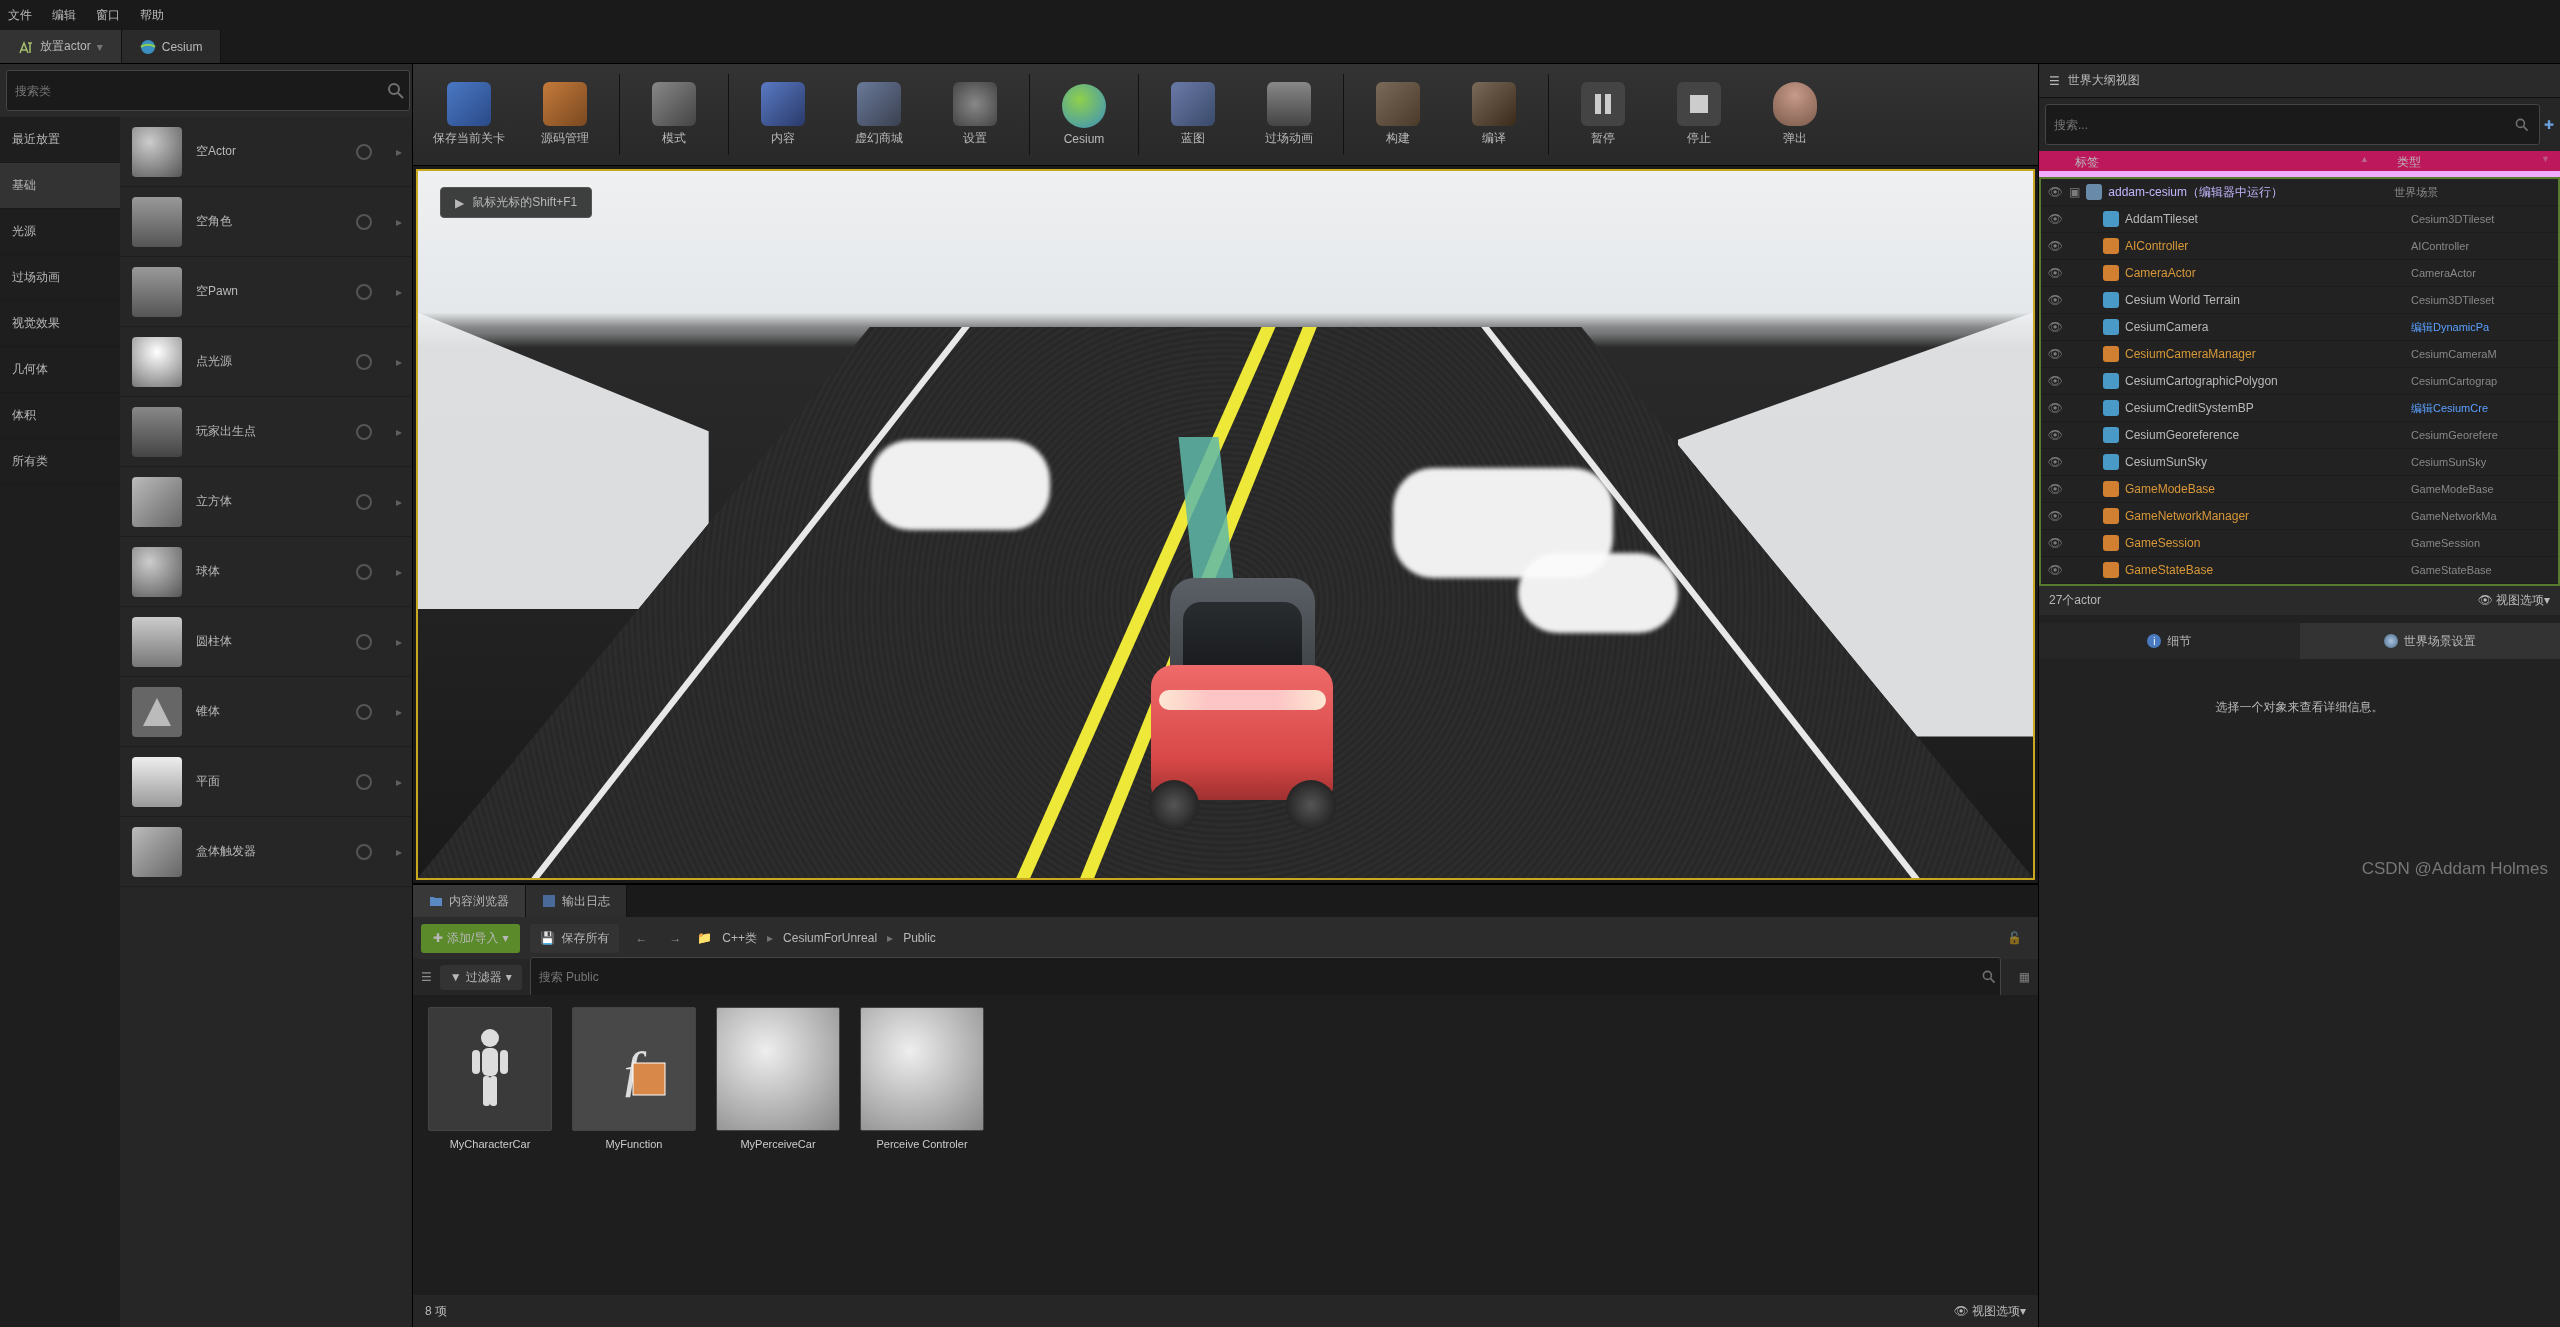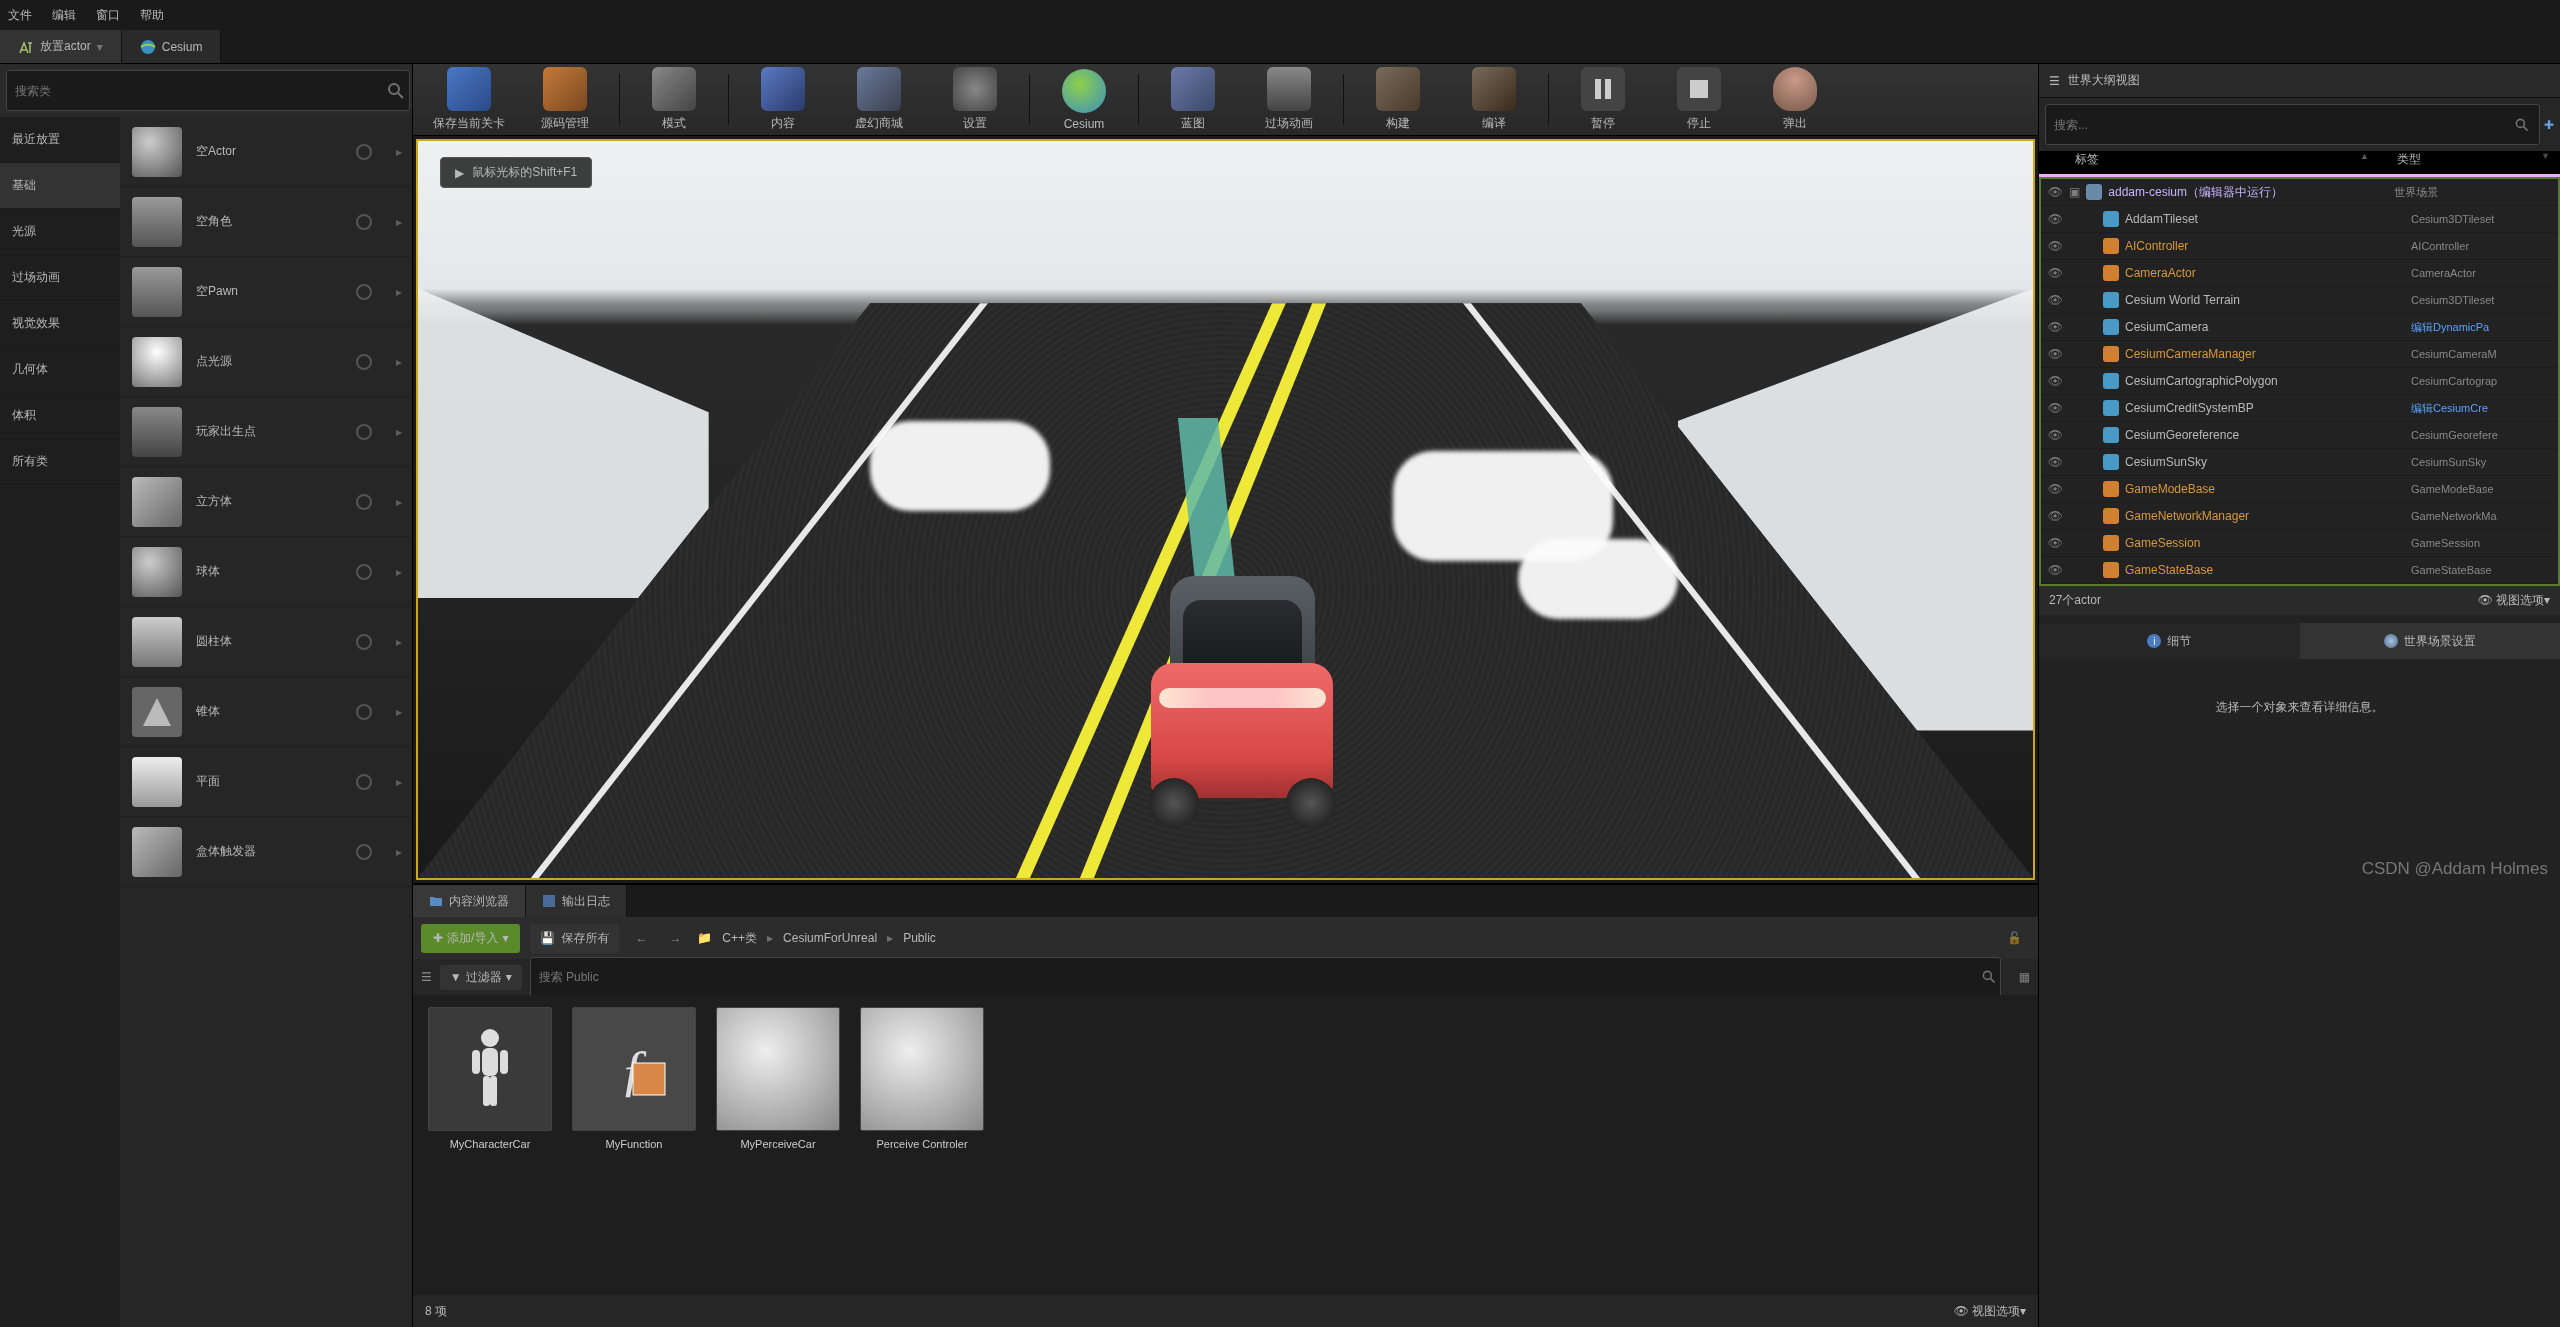--- a/index.html
+++ b/index.html
@@ -26,21 +26,21 @@
 .actor-thumb.cube{background:linear-gradient(135deg,#bbb 0%,#666 100%)}
 .actor-thumb.flag{background:linear-gradient(180deg,#888 0%,#444 100%)}
 .actor-thumb.char{background:linear-gradient(180deg,#999 0%,#555 100%)}
 .actor-thumb.light{background:radial-gradient(circle at 50% 30%,#fff,#777)}
 .actor-thumb.plane{background:linear-gradient(180deg,#eee 0%,#999 100%)}
 .actor-thumb.cone{background:#666;display:flex;align-items:center;justify-content:center}
 .actor-thumb.cyl{background:linear-gradient(180deg,#ccc 0%,#777 100%)}
 .actor-mark{position:absolute;right:40px;width:16px;height:16px;border:2px solid #555;border-radius:50%}
 .actor-arrow{position:absolute;right:10px;opacity:.4}
 .center{flex:1;display:flex;flex-direction:column;background:#1a1a1a;min-width:0}
-.toolbar{display:flex;height:72px;background:linear-gradient(180deg,#333,#282828);border-bottom:1px solid #000;padding:0 8px}
+.toolbar{display:flex;height:102px;background:linear-gradient(180deg,#333,#282828);border-bottom:1px solid #000;padding:0 8px}
 .tool-btn{display:flex;flex-direction:column;align-items:center;justify-content:center;width:96px;cursor:pointer;gap:4px}
 .tool-icon{width:44px;height:44px;border-radius:6px}
 .tool-sep{width:1px;background:#111;margin:10px 6px}
 .viewport{flex:1;position:relative;background:#000;border:2px solid #c9a820;margin:3px}
 .vp-scene{position:absolute;inset:0;background:
   linear-gradient(180deg,#eef0f2 0%,#e5e8ea 20%,rgba(0,0,0,0) 25%),
   linear-gradient(180deg,rgba(255,255,255,0) 0%,rgba(255,255,255,0) 22%,#2a2a2a 23%,#1a1a1a 100%);
   overflow:hidden}
 .road{position:absolute;left:0;right:0;top:22%;bottom:0;
   background:#2b2b2b;
@@ -65,21 +65,21 @@
 .car-wheel{position:absolute;bottom:2%;width:50px;height:50px;background:radial-gradient(circle,#555,#111);border-radius:50%}
 .cwL{left:14%}.cwR{right:14%}
 .cloud{position:absolute;background:#fbfbfb;border-radius:40px;filter:blur(2px);opacity:.95}
 .c1{left:28%;top:38%;width:180px;height:90px}
 .c2{right:26%;top:42%;width:220px;height:110px}
 .c3{right:22%;top:54%;width:160px;height:80px}
 .vp-hint{position:absolute;top:16px;left:22px;background:rgba(30,30,30,.85);border:1px solid #555;border-radius:4px;padding:6px 14px;display:flex;align-items:center;gap:8px}
 .right-panel{width:522px;background:#222;display:flex;flex-direction:column;border-left:1px solid #000}
 .panel-hdr{display:flex;align-items:center;height:34px;background:#2a2a2a;padding:0 10px;gap:8px;border-bottom:1px solid #111}
 .outliner-search{padding:6px;background:#262626}
-.outl-cols{display:flex;background:#000000;border-bottom:3px solid #f0abfc;height:26px;align-items:flex-start}
+.outl-cols{display:flex;background:#be185d;border-bottom:6px solid #f0abfc;height:26px;align-items:flex-end}
 .outl-col1{width:350px;padding-left:36px;position:relative}
 .outl-col1::after{content:"▲";position:absolute;right:20px;font-size:9px;opacity:.5}
 .outl-col2{flex:1;padding-left:8px;position:relative}
 .outl-col2::after{content:"▼";position:absolute;right:10px;font-size:9px;opacity:.4}
 .outl-list{flex:0 0 auto;background:#222;border:2px solid #5a7a2f}
 .outl-row{display:flex;align-items:center;height:27px;padding-left:6px;gap:6px;border-bottom:1px solid #1c1c1c}
 .eye{width:16px;text-align:center;opacity:.6}
 .outl-icon{width:16px;height:16px;flex-shrink:0;border-radius:3px}
 .outl-name{width:280px;white-space:nowrap;overflow:hidden;text-overflow:ellipsis}
 .outl-type{flex:1;color:#888;font-size:11px;white-space:nowrap;overflow:hidden}

